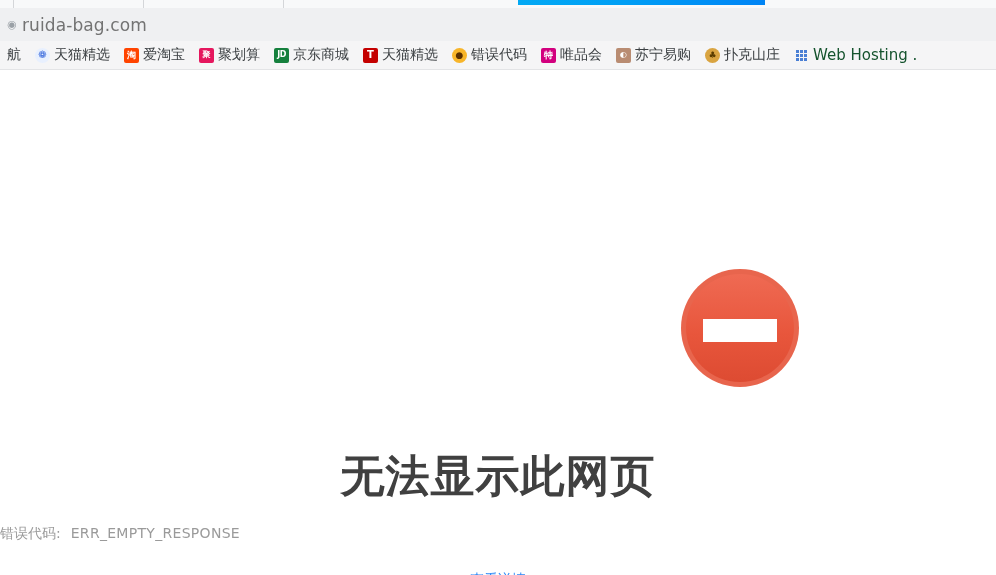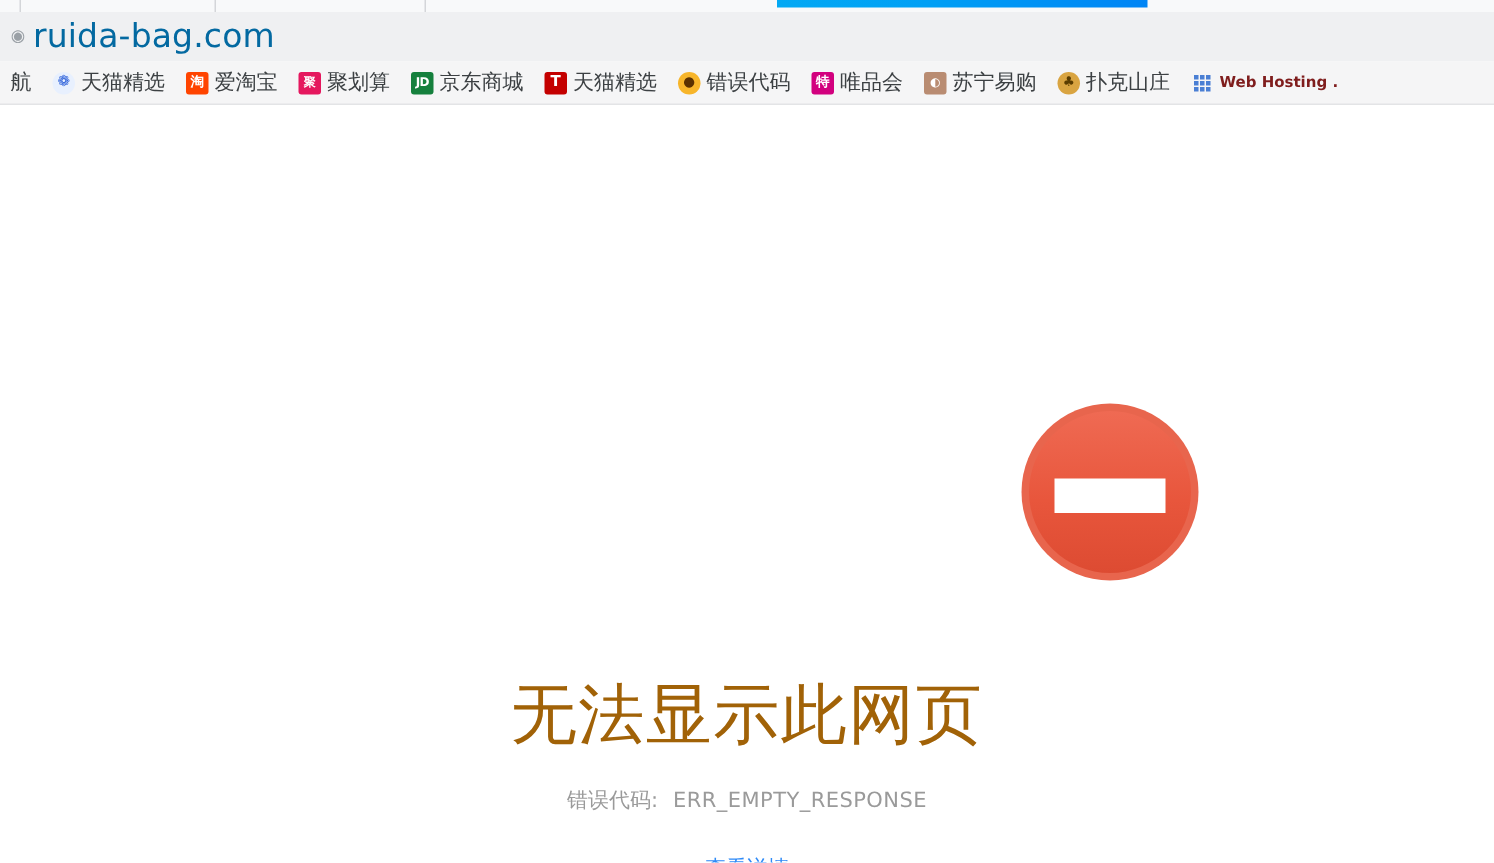--- a/index.html
+++ b/index.html
@@ -51,22 +51,22 @@
     width: 20px;
     margin-left: 2px;
     display: flex;
     align-items: center;
     justify-content: center;
     color: #9aa0a6;
     font-size: 11px;
     line-height: 1;
   }
   .omni-url {
-    font-size: 22px;
-    color: #0369a1;
+    font-size: 17px;
+    color: #737373;
     letter-spacing: 0.1px;
     font-family: "DejaVu Sans", sans-serif;
   }
 
   .bookmarks {
     height: 29px;
     background: #f5f5f6;
     border-bottom: 1px solid #e3e4e6;
     display: flex;
     align-items: center;
@@ -78,21 +78,21 @@
     align-items: center;
     gap: 4px;
     padding: 0 7px;
     flex: 0 0 auto;
   }
   .bm-label {
     font-size: 14px;
     color: #3c4043;
     font-family: "DejaVu Sans", sans-serif;
   }
-  .bm-label.latin { font-size: 10px; color: #7f1d1d; font-weight: bold; }
+  .bm-label.latin { font-size: 15px; color: #14532d; }
   .bm-ico {
     width: 15px;
     height: 15px;
     flex: 0 0 15px;
     border-radius: 2px;
     display: flex;
     align-items: center;
     justify-content: center;
     font-size: 9px;
     font-weight: bold;
@@ -154,31 +154,30 @@
     height: 23px;
     background: #ffffff;
   }
 
   .err-title {
     position: absolute;
     top: 377px;
     width: 100%;
     text-align: center;
     font-size: 44px;
-    color: #a16207;
-    font-weight: 400;
+    color: #404040;
+    font-weight: 700;
     font-family: "DejaVu Sans", sans-serif;
     letter-spacing: 1px;
   }
 
   .err-code {
     position: absolute;
     top: 455px;
     width: 100%;
-    text-align: center;
     font-size: 14px;
     color: #9a9a9a;
     font-family: "DejaVu Sans", sans-serif;
   }
   .err-code .code-val { margin-left: 10px; letter-spacing: 0.3px; }
 
   .err-link {
     position: absolute;
     top: 500px;
     width: 100%;

